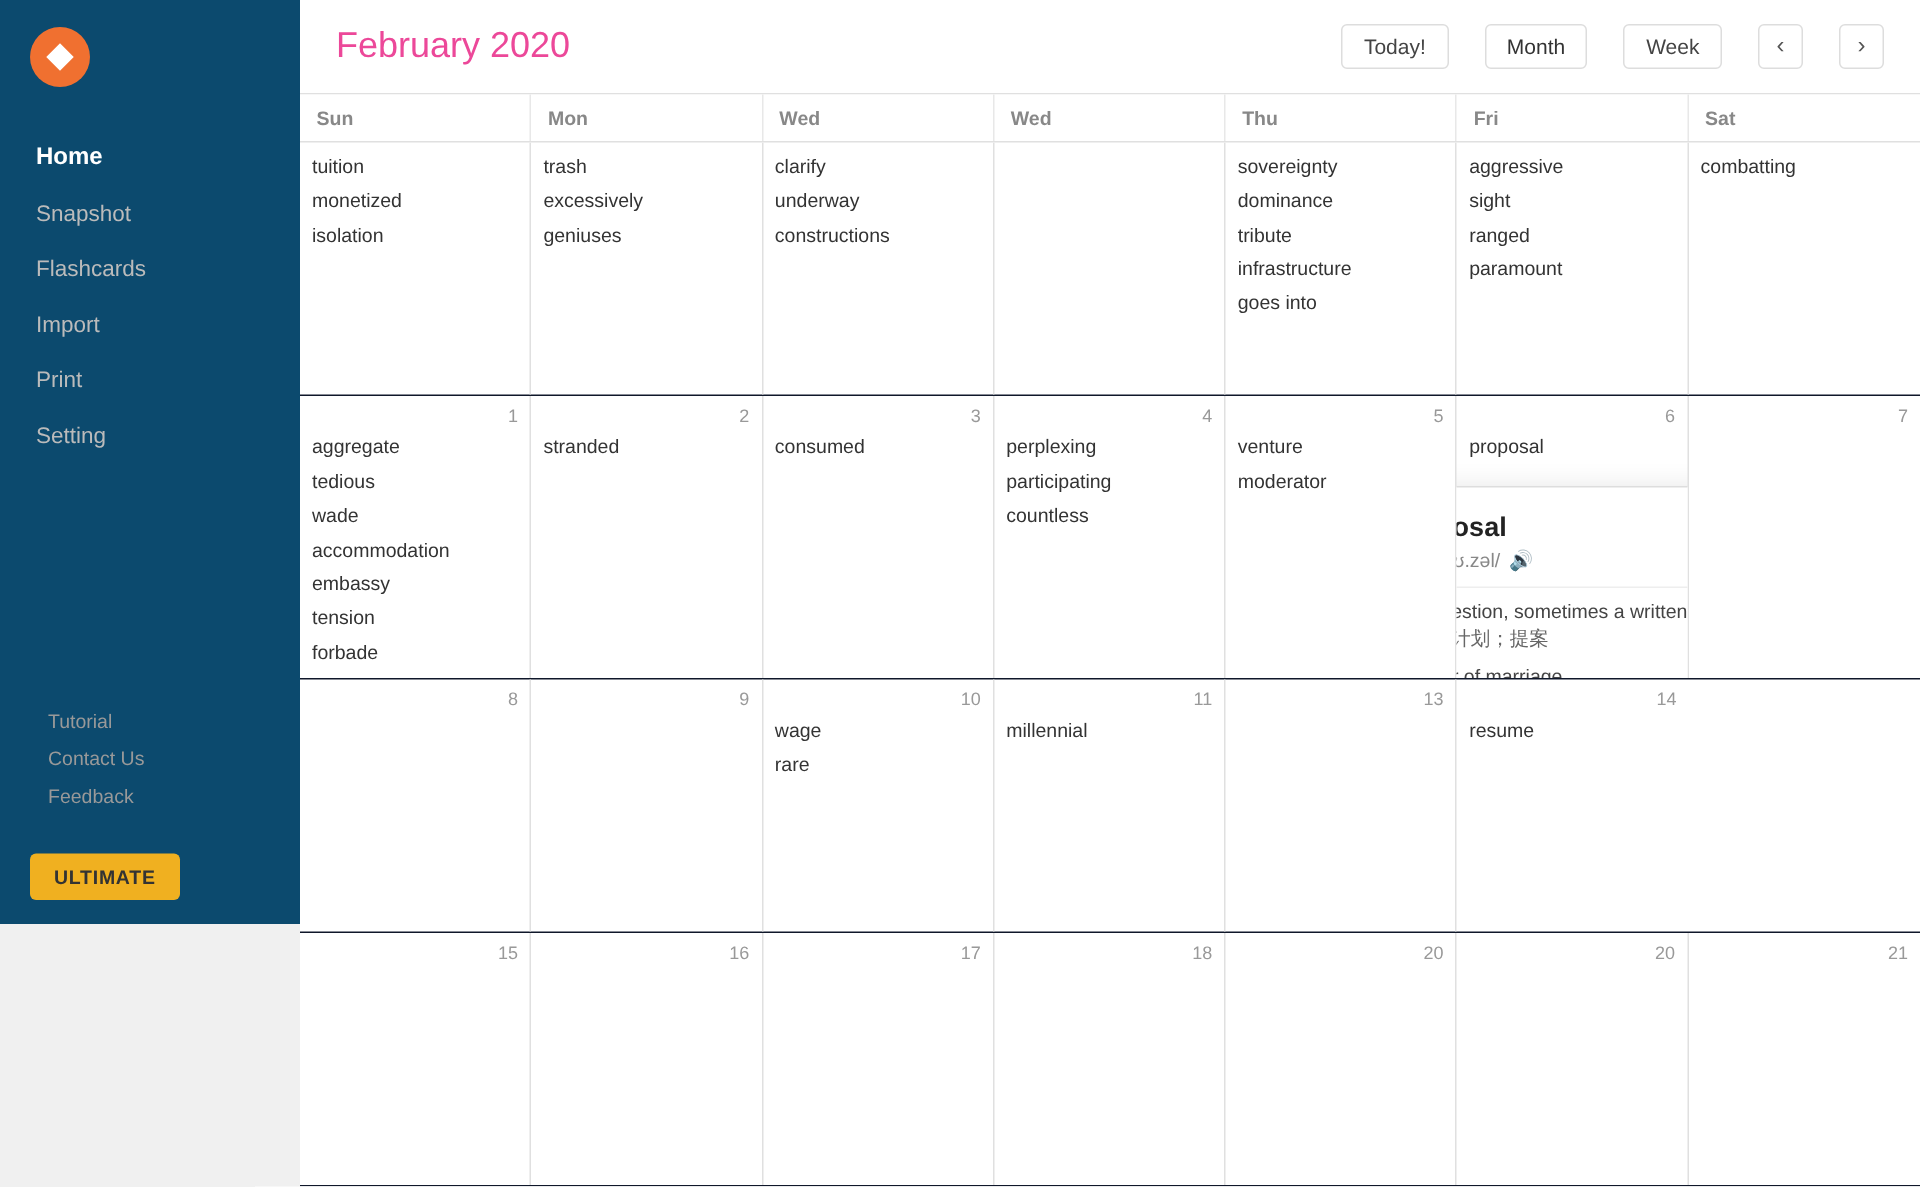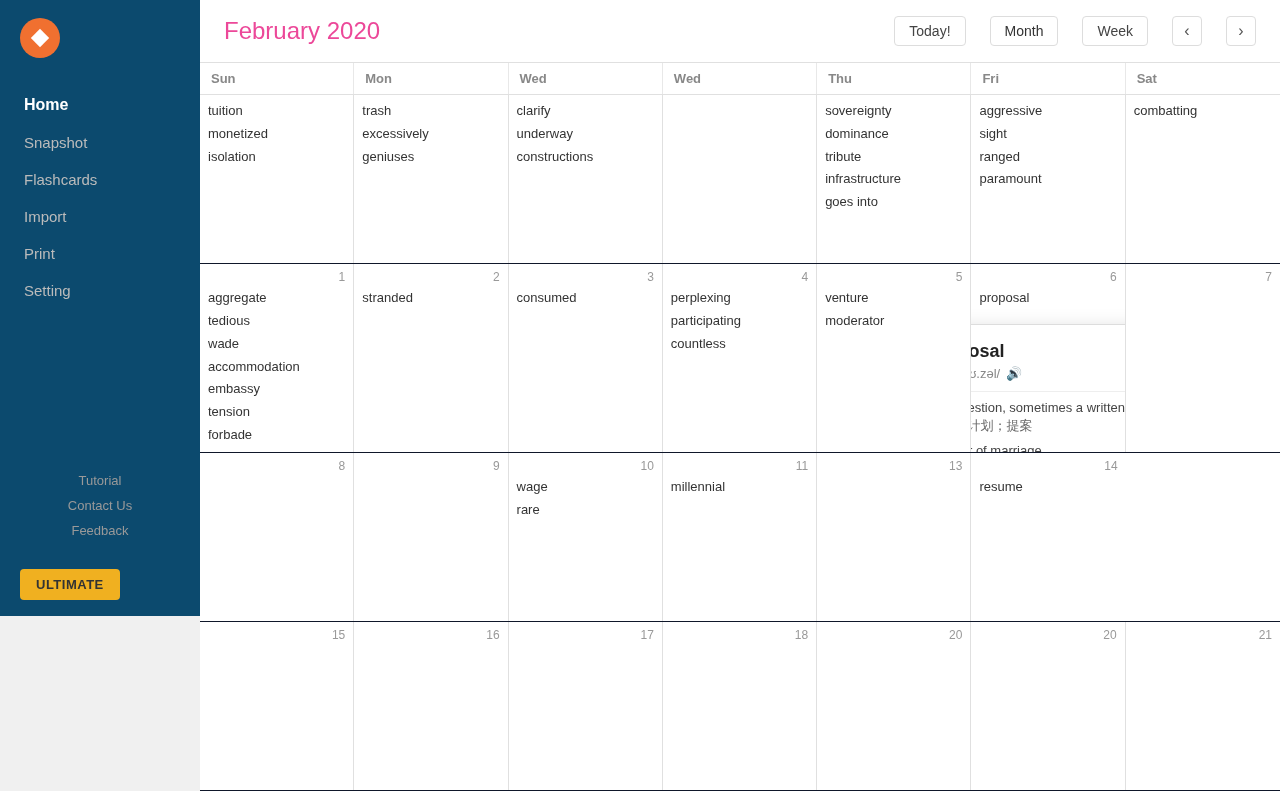--- a/index.html
+++ b/index.html
@@ -41,21 +41,20 @@
       color: white;
       font-weight: 700;
       font-size: 16px;
     }
     .sidebar-sub { padding: 0 0 10px 0; }
     .sub-item {
       padding: 5px 32px;
       font-size: 13px;
       color: #999;
       cursor: pointer;
-      text-align: center;
     }
     .sidebar-bottom {
       padding: 16px 20px;
       text-decoration: underline;
     }
     .ultimate-btn {
       background: #f0b020;
       color: #333;
       font-weight: 700;
       font-size: 13px;

